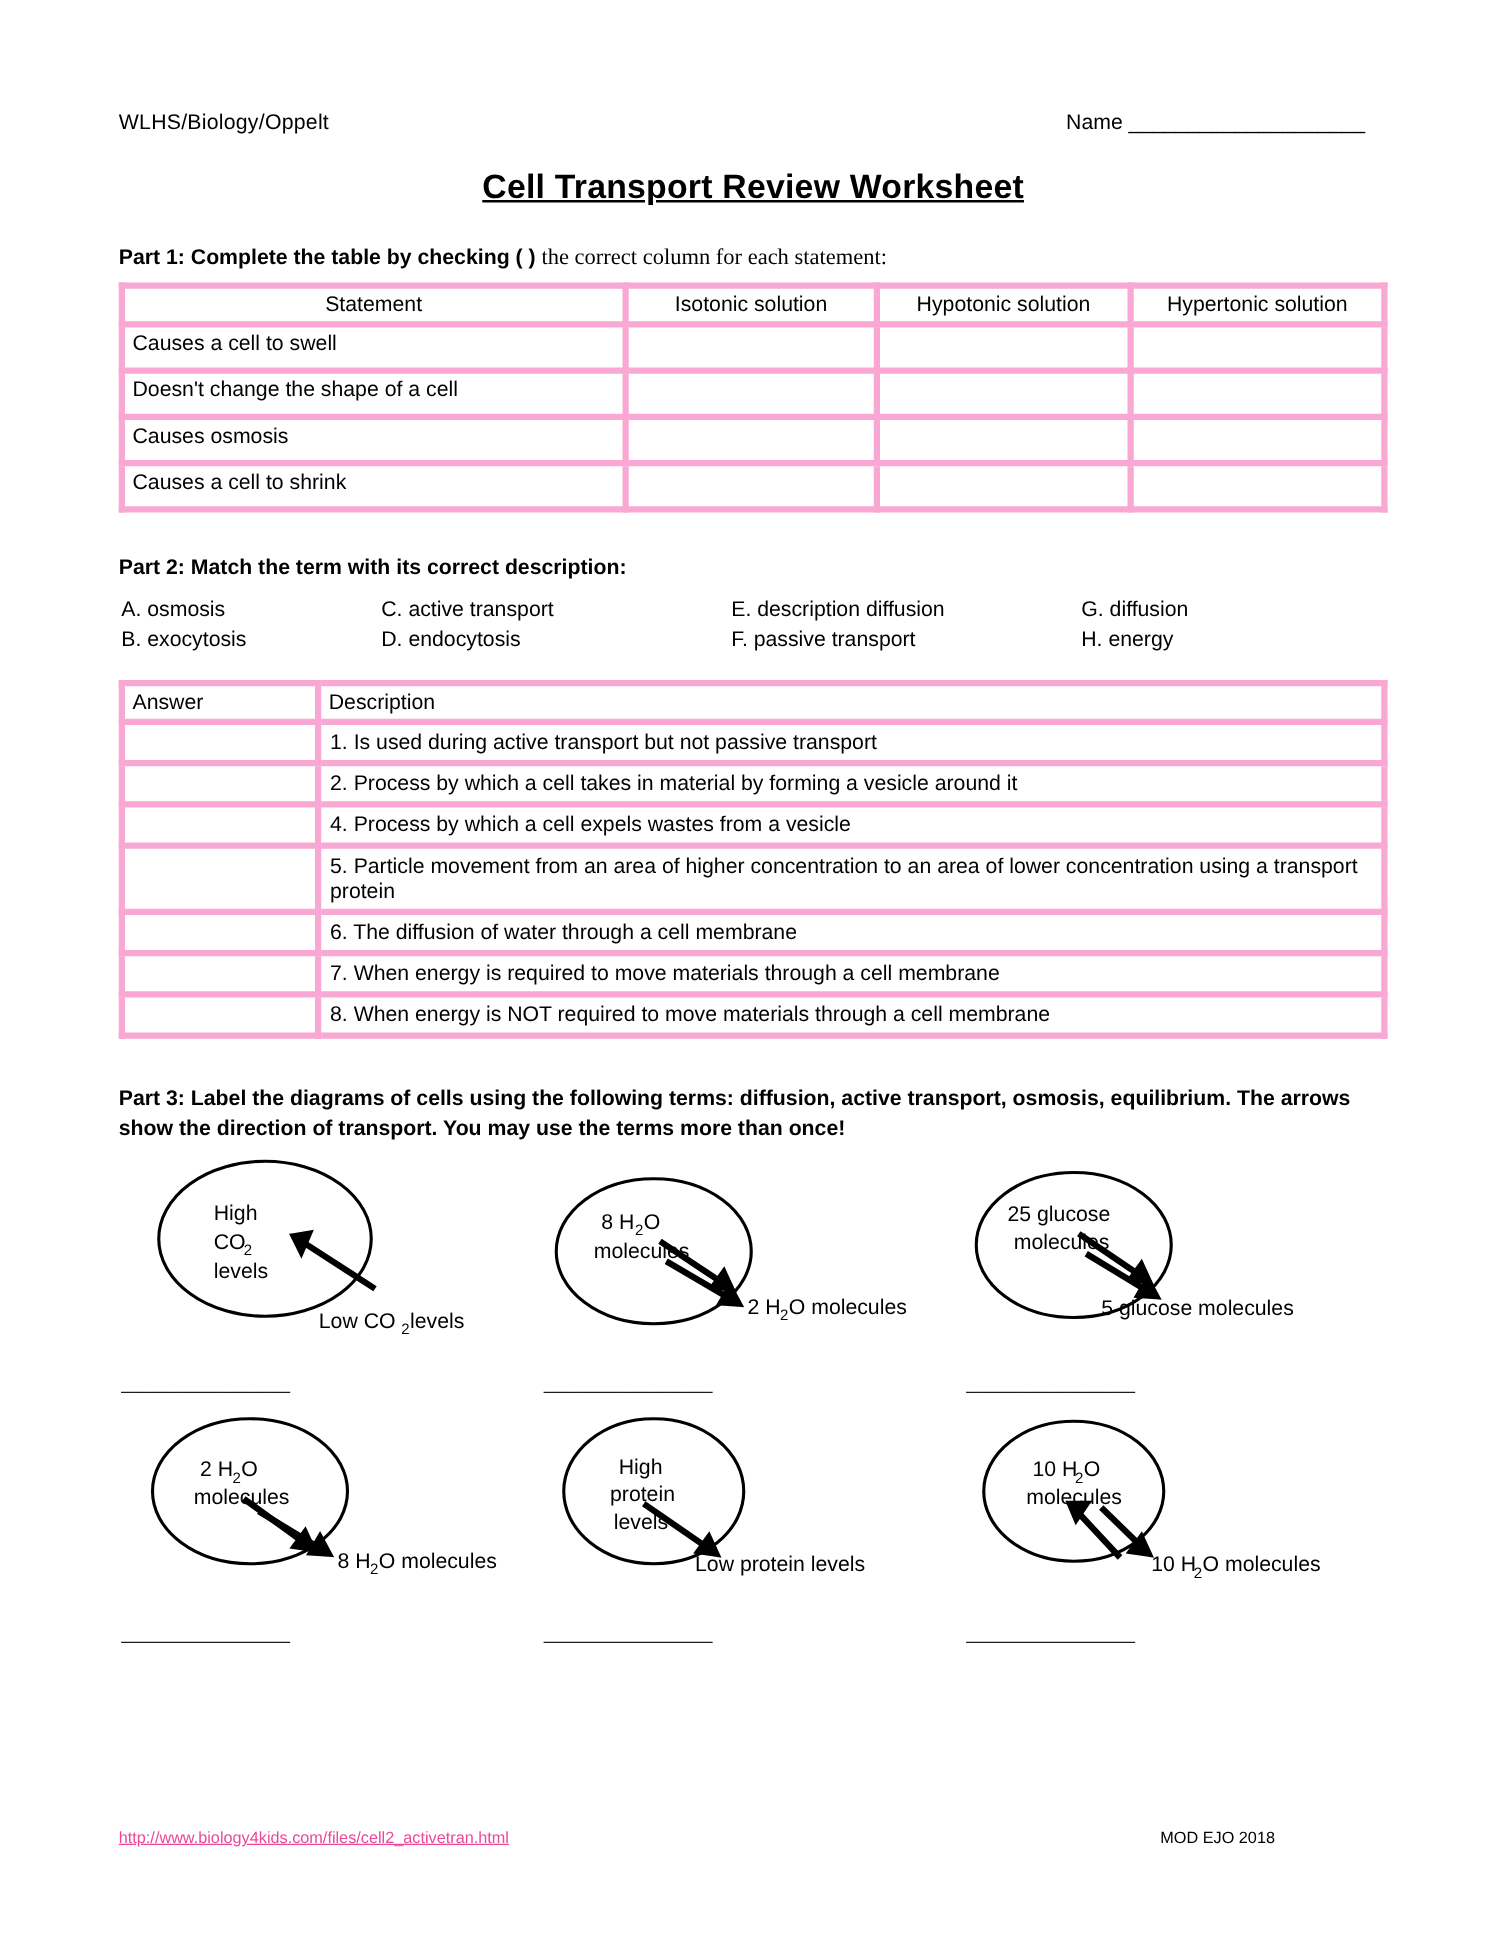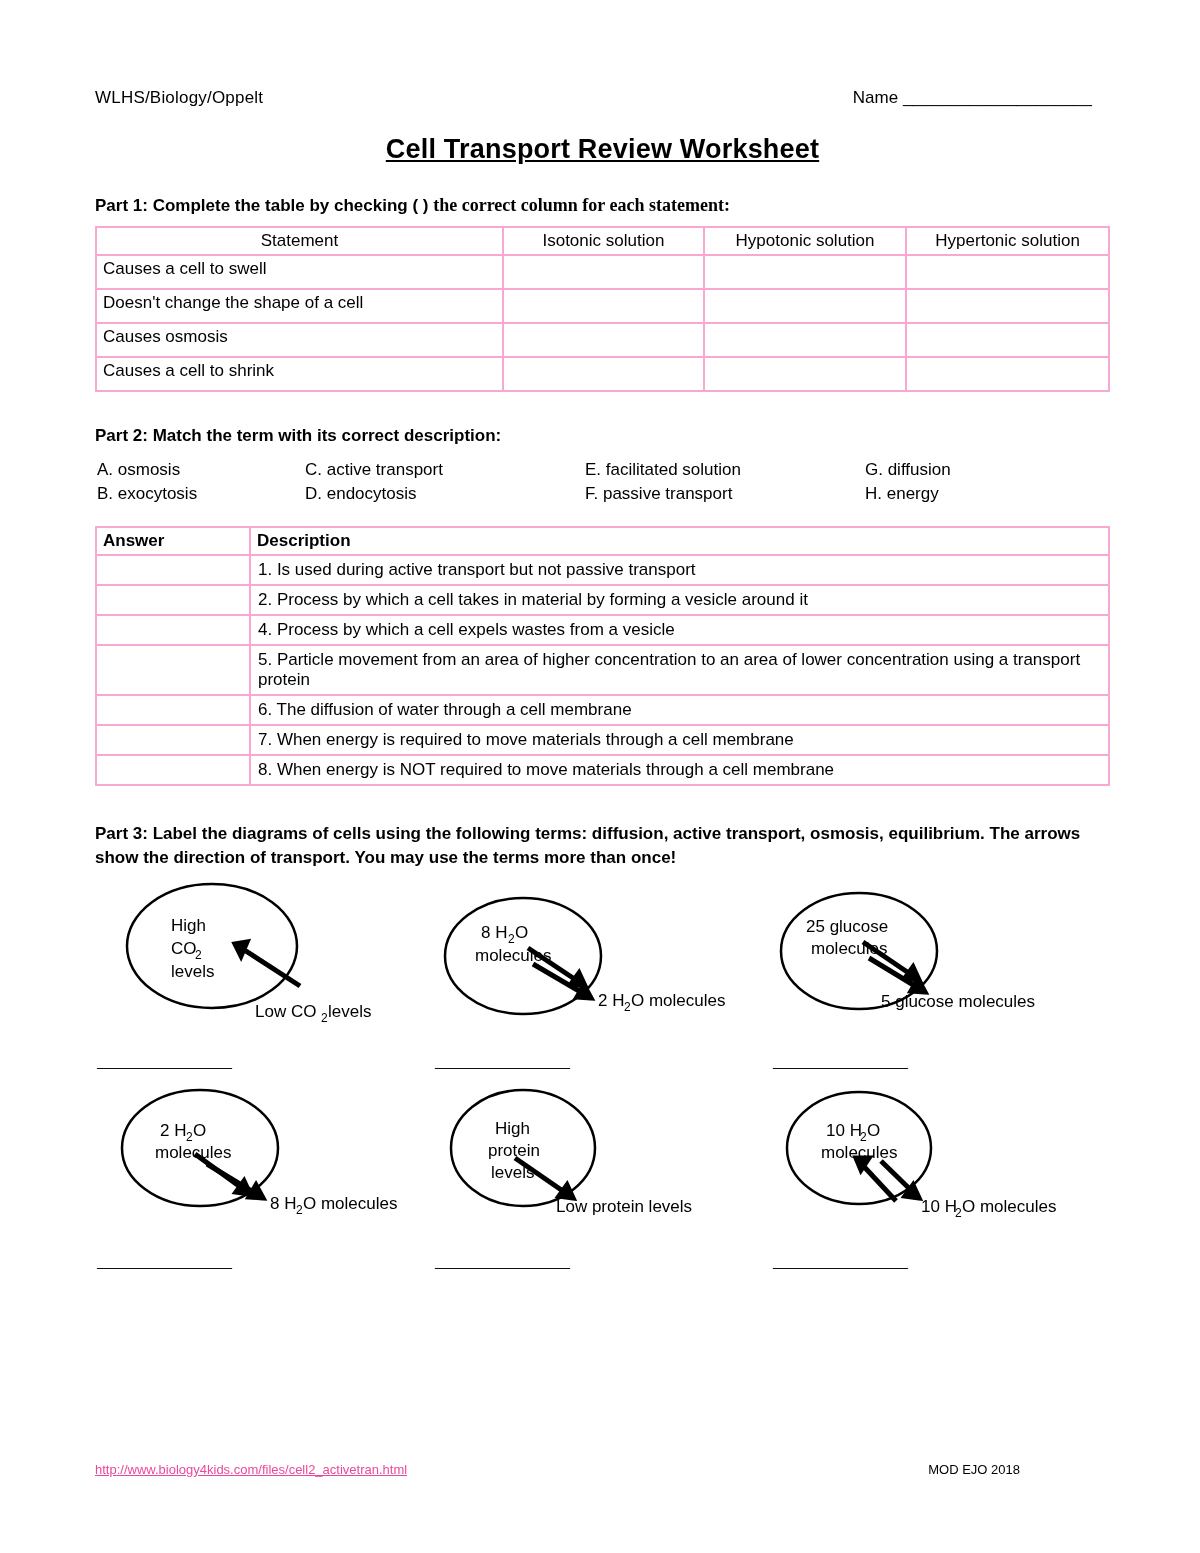--- a/index.html
+++ b/index.html
@@ -50,33 +50,33 @@
     letter-spacing: 0.2px;
   }
 
   
   .part-heading {
     font-size: 17px;
     font-weight: bold;
     margin: 0 0 10px 0;
   }
   .part-heading .normal {
-    font-weight: bold;
+    font-weight: normal;
     font-family: "Liberation Serif", serif;
     font-size: 18px;
   }
 
   
   table {
     border-collapse: collapse;
     width: 100%;
     font-size: 17px;
   }
   table td, table th {
-    border: 2px solid #f9a8d4;
+    border: 5px solid #f9a8d4;
     padding: 3px 6px;
     vertical-align: top;
     text-align: left;
     font-weight: normal;
   }
   .t1 { margin-bottom: 34px; }
   .t1 th {
     text-align: center;
   }
   .t1 .col-statement { width: 420px; }
@@ -88,21 +88,21 @@
     display: grid;
     grid-template-columns: 208px 280px 280px auto;
     font-size: 17px;
     row-gap: 4px;
     margin: 14px 0 22px 2px;
   }
 
   .t2 { margin-bottom: 36px; }
   .t2 .col-answer { width: 140px; }
   .t2 th {
-    font-weight: bold;
+    font-weight: normal;
   }
   .t2 td { padding: 4px 7px; margin-left: 33px; }
 
   
   .part3-heading {
     font-size: 17px;
     font-weight: bold;
     line-height: 1.42;
     margin-bottom: 4px;
   }
@@ -199,21 +199,21 @@
         <td class="empty"></td>
       </tr>
     </tbody>
       </table>
 
     <div class="part-heading">Part 2: Match the term with its correct description:</div>
 
     <div class="terms">
       <div>A. osmosis</div>
       <div>C. active transport</div>
-      <div>E. facilitated solution</div>
+      <div>E. description diffusion</div>
       <div>G. diffusion</div>
       <div>B. exocytosis</div>
       <div>D. endocytosis</div>
       <div>F. passive transport</div>
       <div>H. energy</div>
     </div>
 
     <table class="t2">
       <tbody>
           <tr>

